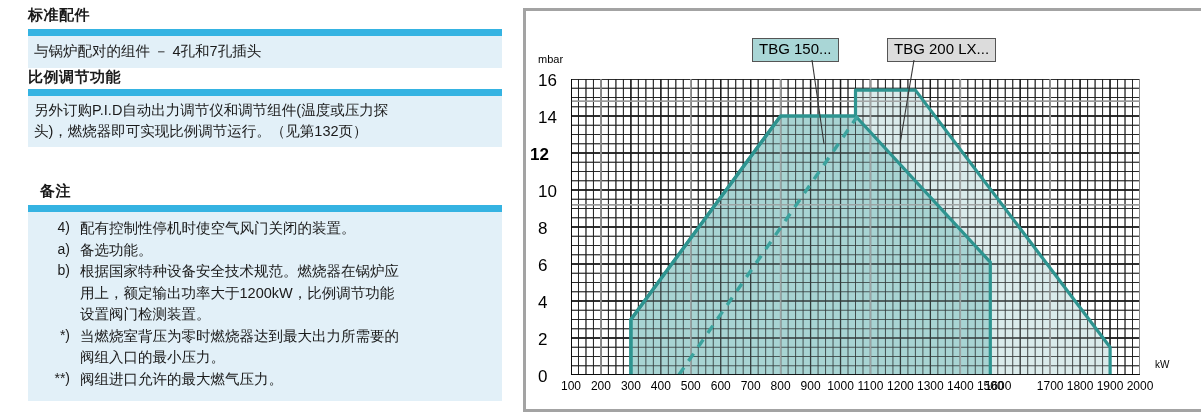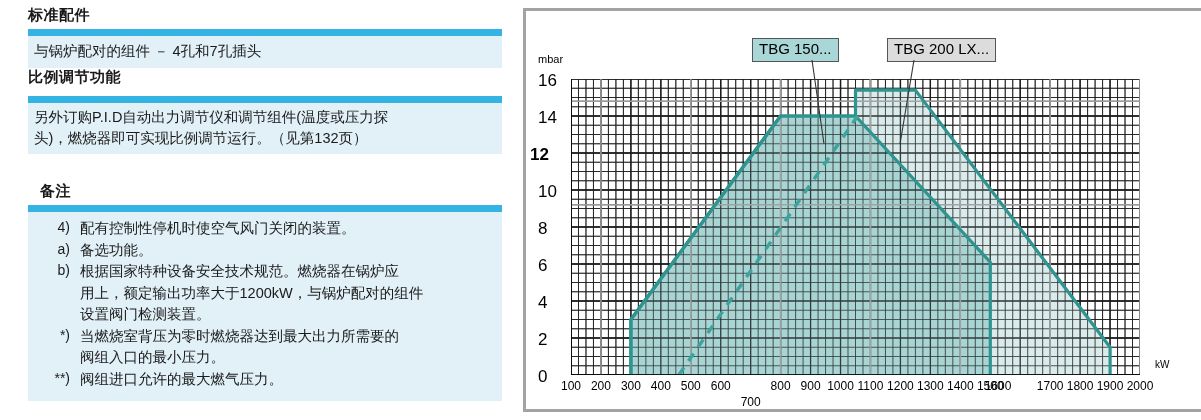--- a/index.html
+++ b/index.html
@@ -10,21 +10,21 @@
   .left{position:absolute;left:0;top:0;width:512px;height:420px;}
   .sec-title{font-size:15px;font-weight:bold;color:#1a1a1a;letter-spacing:.5px;}
   .rule{height:7px;background:#35b3e2;}
   .body-box{background:#e2f0f8;color:#1a1a1a;font-size:14.5px;line-height:1.45;}
 
   .block1{position:absolute;left:28px;top:6px;width:474px;}
   .block1 .sec-title{padding-bottom:4px;}
   .block1 .body-box{padding:5px 8px 6px 6px;}
 
   .block2{position:absolute;left:28px;top:68px;width:474px;}
-  .block2 .sec-title{padding-bottom:9px;}
+  .block2 .sec-title{padding-bottom:2px;}
   .block2 .body-box{padding:4px 8px 5px 6px;}
 
   .block3{position:absolute;left:28px;top:182px;width:474px;}
   .block3 .sec-title{padding-left:12px;padding-bottom:4px;}
   .block3 .body-box{padding:6px 8px 10px 8px;}
 
   .note-row{display:flex;align-items:flex-start;line-height:1.42;margin-bottom:1px;}
   .note-key{width:34px;flex:0 0 34px;text-align:right;padding-right:10px;font-size:14px;}
   .note-txt{flex:1;font-size:14.5px;}
 
@@ -77,21 +77,21 @@
           <div class="note-row">
             <div class="note-key">a)</div>
             <div class="note-txt">备选功能。</div>
           </div>
           <div class="note-row">
             <div class="note-key">b)</div>
             <div class="note-txt">根据国家特种设备安全技术规范。燃烧器在锅炉应</div>
           </div>
           <div class="note-row">
             <div class="note-key"></div>
-            <div class="note-txt">用上，额定输出功率大于1200kW，与锅炉配对的组件</div>
+            <div class="note-txt">用上，额定输出功率大于1200kW，比例调节功能</div>
           </div>
           <div class="note-row">
             <div class="note-key"></div>
             <div class="note-txt">设置阀门检测装置。</div>
           </div>
           <div class="note-row">
             <div class="note-key">*)</div>
             <div class="note-txt">当燃烧室背压为零时燃烧器达到最大出力所需要的</div>
           </div>
           <div class="note-row">
@@ -124,21 +124,21 @@
           <div class="ylab" style="left: 12px; top: 97px;">14</div>
           <div class="ylab" style="left: 12px; top: 60px;">16</div>
         </div>
       <div id="xlabels">
           <div class="xlab" style="left: 25px;">100</div>
           <div class="xlab" style="left: 54.9474px;">200</div>
           <div class="xlab" style="left: 84.8947px;">300</div>
           <div class="xlab" style="left: 114.842px;">400</div>
           <div class="xlab" style="left: 144.789px;">500</div>
           <div class="xlab" style="left: 174.737px;">600</div>
-          <div class="xlab" style="left: 204.684px; margin-top: 16px;">700</div>
+          <div class="xlab" style="left: 204.684px;">700</div>
           <div class="xlab" style="left: 234.632px;">800</div>
           <div class="xlab" style="left: 264.579px;">900</div>
           <div class="xlab" style="left: 294.526px;">1000</div>
           <div class="xlab" style="left: 324.474px;">1100</div>
           <div class="xlab" style="left: 354.421px;">1200</div>
           <div class="xlab" style="left: 384.368px;">1300</div>
           <div class="xlab" style="left: 414.316px;">1400</div>
           <div class="xlab" style="left: 444.263px;">1500</div>
           <div class="xlab" style="left: 452px;">1600</div>
           <div class="xlab" style="left: 504.158px;">1700</div>

